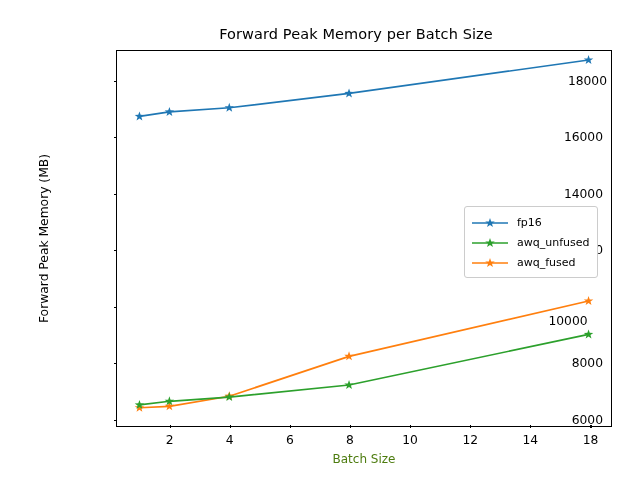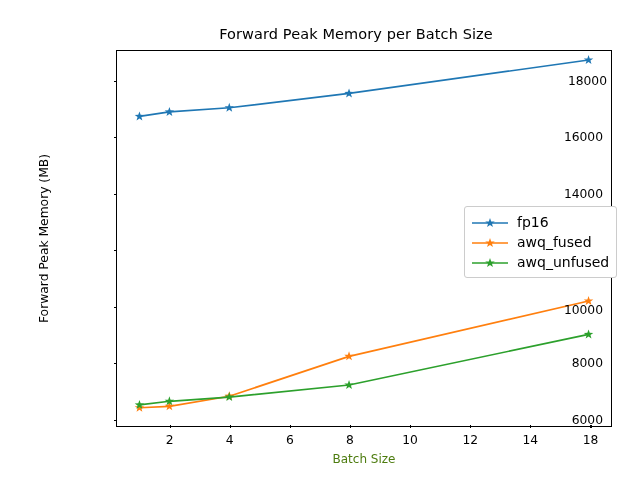--- a/index.html
+++ b/index.html
@@ -117,21 +117,21 @@
     height: 20px;
   }
   .legend-swatch {
     width: 38px;
     height: 14px;
     margin-right: 8px;
     position: relative;
     flex: none;
   }
   .legend-label {
-    font-size: 14px;
+    font-size: 11px;
     color: #000000;
     white-space: nowrap;
   }
 </style>
 </head>
 <body>
 
 <div id="figure">
 
   <div id="chart-title">Forward Peak Memory per Batch Size</div>
@@ -165,21 +165,21 @@
           <path d="M232.97,330.77L234.15,334.15L237.72,334.22L234.87,336.39L235.91,339.82L232.97,337.77L230.03,339.82L231.07,336.39L228.21,334.22L231.79,334.15Z" fill="#2ca02c"></path>
           <path d="M473.45,279.94L474.63,283.32L478.21,283.39L475.36,285.56L476.39,288.98L473.45,286.94L470.52,288.98L471.55,285.56L468.70,283.39L472.28,283.32Z" fill="#2ca02c"></path>
         </g>
       </svg>
     <div id="ytick-container">
         <div class="ytick-mark" style="top: 368.528px;"></div>
         <div class="ytick-label" style="top: 368.528px; right: 8px;">6000</div>
         <div class="ytick-mark" style="top: 312.049px;"></div>
         <div class="ytick-label" style="top: 312.049px; right: 8px;">8000</div>
         <div class="ytick-mark" style="top: 255.569px;"></div>
-        <div class="ytick-label" style="top: 259px; right: 8px;">10000</div>
+        <div class="ytick-label" style="top: 270px; right: 8px; text-align: center;">10000</div>
         <div class="ytick-mark" style="top: 199.09px;"></div>
         <div class="ytick-label" style="top: 199.09px; right: 8px;">12000</div>
         <div class="ytick-mark" style="top: 142.61px;"></div>
         <div class="ytick-label" style="top: 142.61px; right: 8px;">14000</div>
         <div class="ytick-mark" style="top: 86.1311px;"></div>
         <div class="ytick-label" style="top: 86.1311px; right: 8px;">16000</div>
         <div class="ytick-mark" style="top: 29.6517px;"></div>
         <div class="ytick-label" style="top: 29.6517px; right: 4px;">18000</div>
       </div>
     <div id="xtick-container">
@@ -205,27 +205,27 @@
   <div id="legend">
       <div class="legend-row">
         <div class="legend-swatch"><svg width="38" height="14" viewBox="0 0 38 14">
             <line x1="1" y1="7" x2="37" y2="7" stroke="#1f77b4" stroke-width="1.7"></line>
             <path d="M19.00,2.00L20.18,5.38L23.76,5.45L20.90,7.62L21.94,11.05L19.00,9.00L16.06,11.05L17.10,7.62L14.24,5.45L17.82,5.38Z" fill="#1f77b4"></path>
           </svg></div>
         <span class="legend-label">fp16</span>
       </div>
       <div class="legend-row">
         <div class="legend-swatch"><svg width="38" height="14" viewBox="0 0 38 14">
+            <line x1="1" y1="7" x2="37" y2="7" stroke="#2ca02c" stroke-width="1.7"></line>
+            <path d="M19.00,2.00L20.18,5.38L23.76,5.45L20.90,7.62L21.94,11.05L19.00,9.00L16.06,11.05L17.10,7.62L14.24,5.45L17.82,5.38Z" fill="#2ca02c"></path>
+          </svg></div>
+        <span class="legend-label">awq_unfused</span>
+      </div>
+      <div class="legend-row">
+        <div class="legend-swatch"><svg width="38" height="14" viewBox="0 0 38 14">
             <line x1="1" y1="7" x2="37" y2="7" stroke="#ff7f0e" stroke-width="1.7"></line>
             <path d="M19.00,2.00L20.18,5.38L23.76,5.45L20.90,7.62L21.94,11.05L19.00,9.00L16.06,11.05L17.10,7.62L14.24,5.45L17.82,5.38Z" fill="#ff7f0e"></path>
           </svg></div>
         <span class="legend-label">awq_fused</span>
       </div>
-      <div class="legend-row">
-        <div class="legend-swatch"><svg width="38" height="14" viewBox="0 0 38 14">
-            <line x1="1" y1="7" x2="37" y2="7" stroke="#2ca02c" stroke-width="1.7"></line>
-            <path d="M19.00,2.00L20.18,5.38L23.76,5.45L20.90,7.62L21.94,11.05L19.00,9.00L16.06,11.05L17.10,7.62L14.24,5.45L17.82,5.38Z" fill="#2ca02c"></path>
-          </svg></div>
-        <span class="legend-label">awq_unfused</span>
-      </div>
     </div>
 
 </div>
 
 </body></html>

